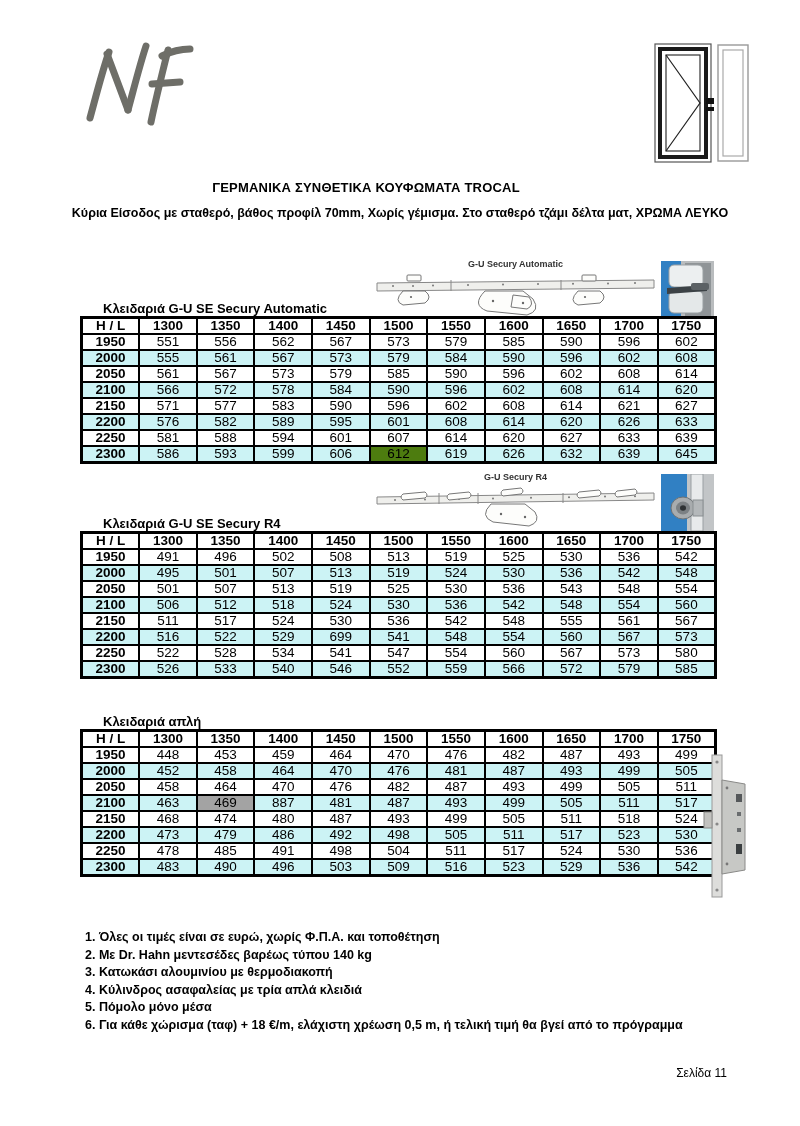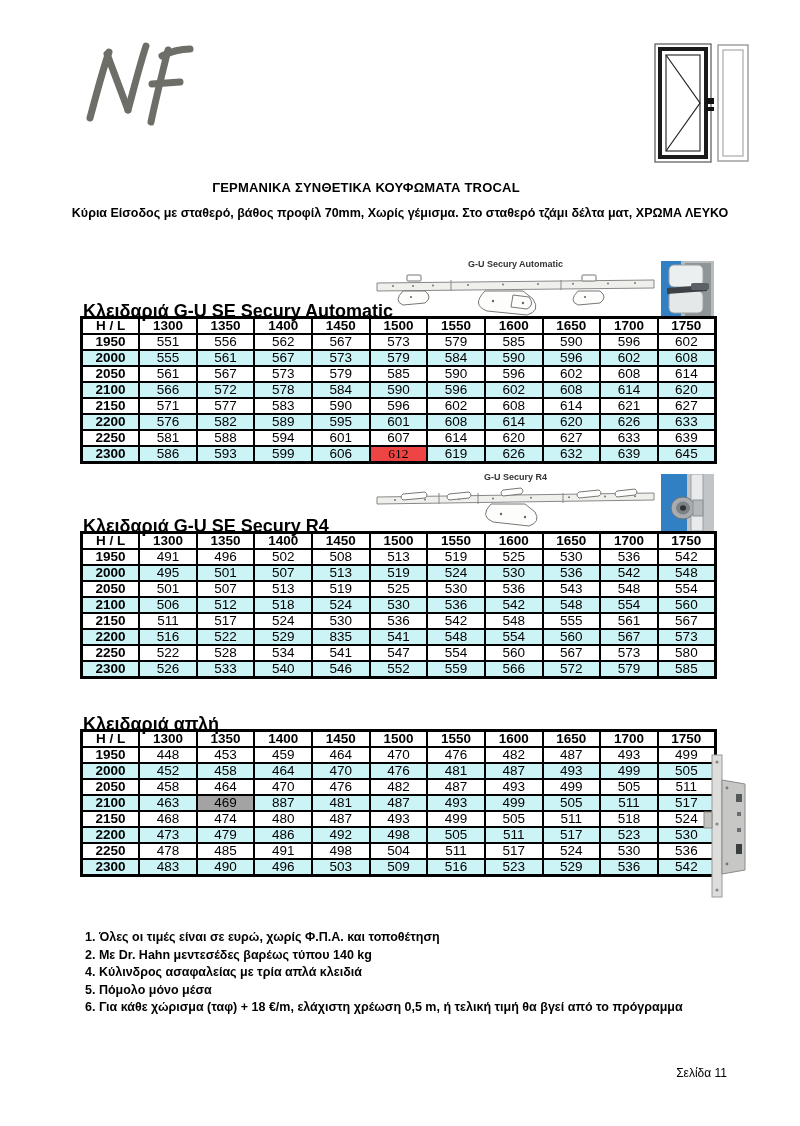--- a/index.html
+++ b/index.html
@@ -18,21 +18,21 @@
     left:0;top:206px;width:800px;text-align:center;
     font-size:12.5px;font-weight:bold;
   }
   .strip-block{width:345px;height:62px;}
   .strip-caption{
     position:absolute;left:0;top:0;width:285px;text-align:center;
     font-size:9px;font-weight:bold;color:#333;
   }
   .strip-svg{position:absolute;left:0;top:10px;}
   .photo{position:absolute;top:2px;left:288px;}
-  .tbl-label{font-size:18px;font-weight:bold;}
+  .tbl-label{font-size:13px;font-weight:bold;margin-left:20px;}
   table.price{
     border-collapse:collapse;table-layout:fixed;width:637px;
     font-size:13.5px;
   }
   table.price th, table.price td{
     border:2px solid #000;text-align:center;vertical-align:middle;
     height:13px;padding:0;line-height:14px;overflow:hidden;
   }
   table.price{border:3px solid #000;}
   table.price thead th{font-weight:bold;}
@@ -226,21 +226,21 @@
             <td style="background: rgb(255, 255, 255);">627</td>
             <td style="background: rgb(255, 255, 255);">633</td>
             <td style="background: rgb(255, 255, 255);">639</td>
           </tr>
           <tr>
             <th style="background: rgb(204, 243, 245);">2300</th>
             <td style="background: rgb(204, 243, 245);">586</td>
             <td style="background: rgb(204, 243, 245);">593</td>
             <td style="background: rgb(204, 243, 245);">599</td>
             <td style="background: rgb(204, 243, 245);">606</td>
-            <td style="background: #ef4444; font-family: Liberation Serif, serif;">612</td>
+            <td style="background: #4d7c0f;">612</td>
             <td style="background: rgb(204, 243, 245);">619</td>
             <td style="background: rgb(204, 243, 245);">626</td>
             <td style="background: rgb(204, 243, 245);">632</td>
             <td style="background: rgb(204, 243, 245);">639</td>
             <td style="background: rgb(204, 243, 245);">645</td>
           </tr>
         </tbody>
       </table>
   </div>
 
@@ -367,21 +367,21 @@
             <td style="background: rgb(255, 255, 255);">548</td>
             <td style="background: rgb(255, 255, 255);">555</td>
             <td style="background: rgb(255, 255, 255);">561</td>
             <td style="background: rgb(255, 255, 255);">567</td>
           </tr>
           <tr>
             <th style="background: rgb(204, 243, 245);">2200</th>
             <td style="background: rgb(204, 243, 245);">516</td>
             <td style="background: rgb(204, 243, 245);">522</td>
             <td style="background: rgb(204, 243, 245);">529</td>
-            <td style="background: rgb(204, 243, 245);">835</td>
+            <td style="background: rgb(204, 243, 245);">699</td>
             <td style="background: rgb(204, 243, 245);">541</td>
             <td style="background: rgb(204, 243, 245);">548</td>
             <td style="background: rgb(204, 243, 245);">554</td>
             <td style="background: rgb(204, 243, 245);">560</td>
             <td style="background: rgb(204, 243, 245);">567</td>
             <td style="background: rgb(204, 243, 245);">573</td>
           </tr>
           <tr>
             <th style="background: rgb(255, 255, 255);">2250</th>
             <td style="background: rgb(255, 255, 255);">522</td>
@@ -550,20 +550,21 @@
     <rect x="34" y="76" width="4" height="4" fill="#6a6d6f"></rect>
     <rect x="33" y="92" width="6" height="10" fill="#3a3e40"></rect>
     <circle cx="24" cy="36" r="1.4" fill="#777"></circle>
     <circle cx="24" cy="112" r="1.4" fill="#777"></circle>
     <rect x="1" y="60" width="8" height="16" fill="#c2c2bf" stroke="#8a8a88"></rect>
   </svg>
 
   <div class="abs notes">
     <div class="note-line">1. Όλες οι τιμές είναι σε ευρώ, χωρίς Φ.Π.Α. και τοποθέτηση</div>
     <div class="note-line">2. Με Dr. Hahn μεντεσέδες βαρέως τύπου 140 kg</div>
+    <div class="note-line">3. Κατωκάσι αλουμινίου με θερμοδιακοπή</div>
     <div class="note-line">4. Κύλινδρος ασαφαλείας με τρία απλά κλειδιά</div>
     <div class="note-line">5. Πόμολο μόνο μέσα</div>
     <div class="note-line">6. Για κάθε χώρισμα (ταφ) + 18 €/m, ελάχιστη χρέωση 0,5 m, ή τελική τιμή θα βγεί από το πρόγραμμα</div>
   </div>
 
   <div class="abs footer">Σελίδα 11</div>
 
 </div>
 
 </body></html>

